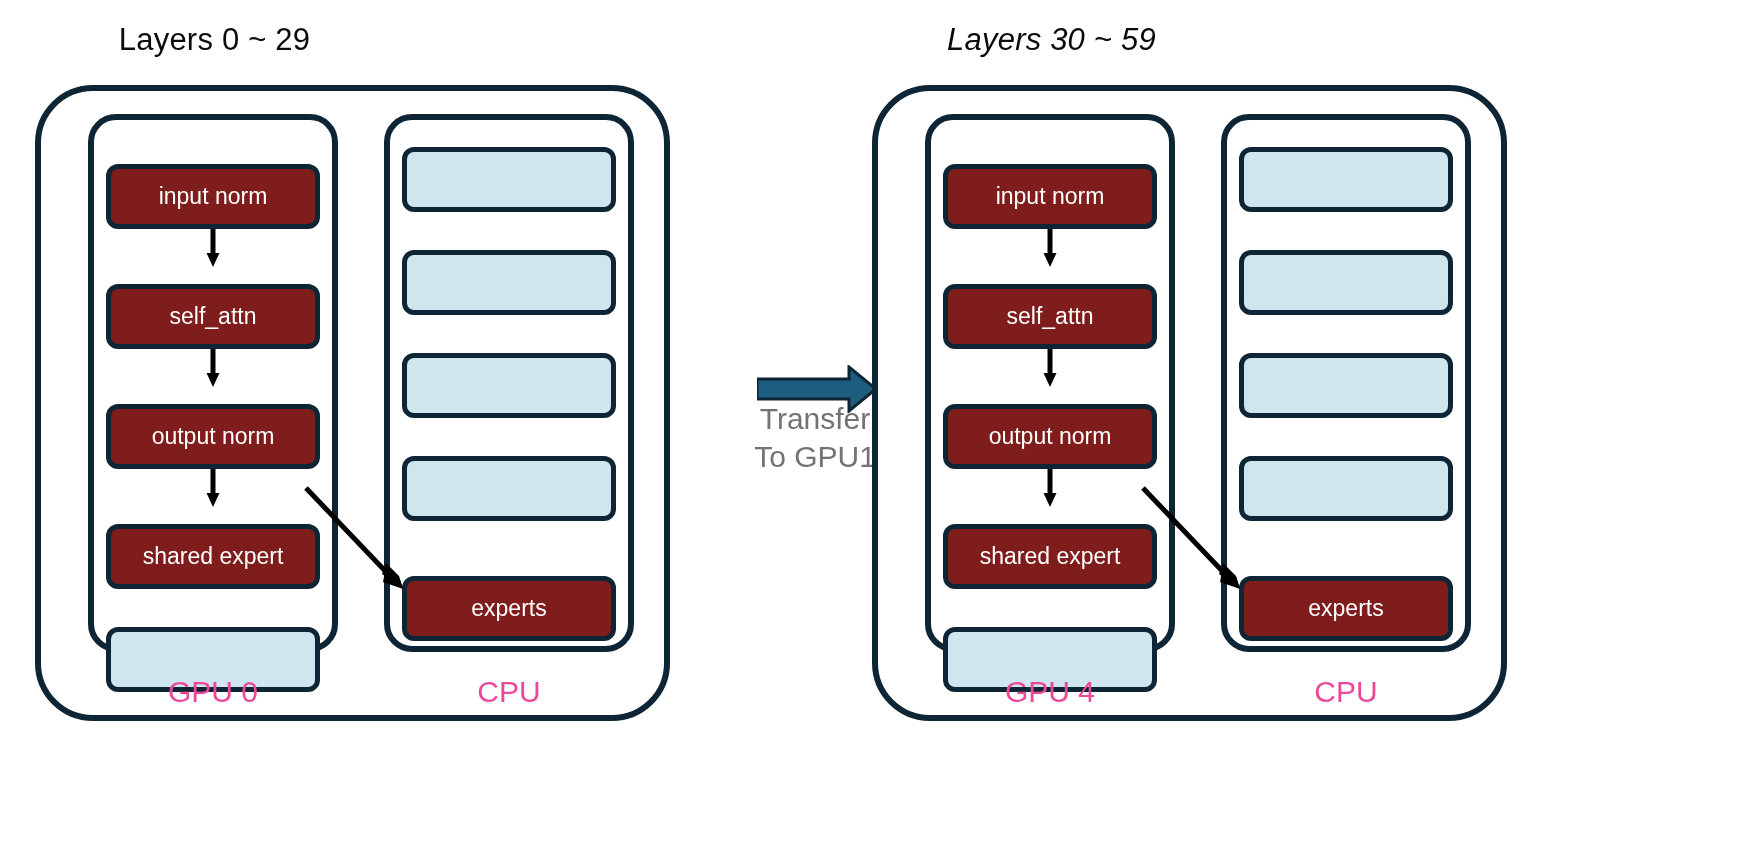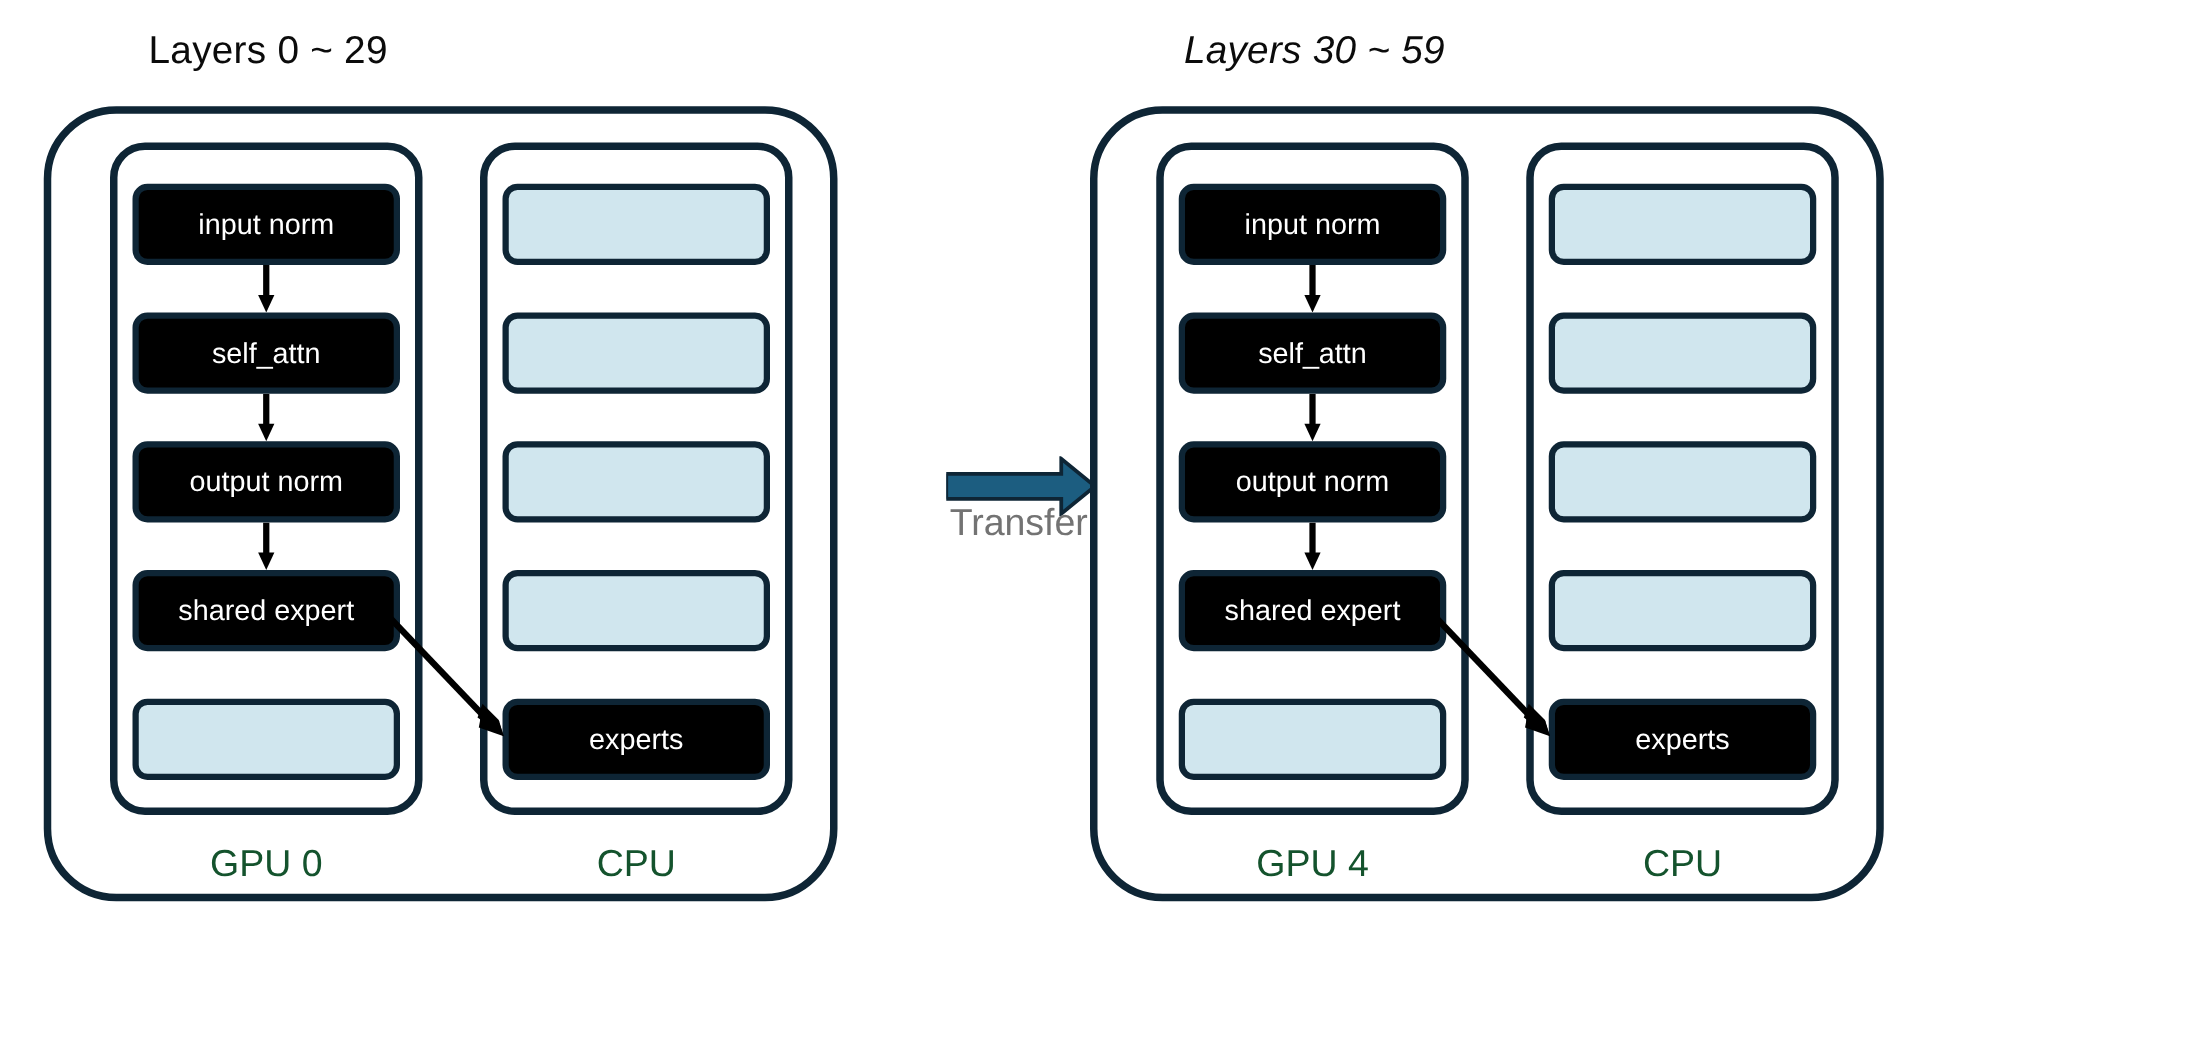--- a/index.html
+++ b/index.html
@@ -73,41 +73,41 @@
   }
   .column.gpu { left: 53px; }
   .column.cpu { left: 349px; text-align: center; }
 
   .col-label {
     position: absolute;
     bottom: 12px;
     width: 250px;
     text-align: center;
     font-size: 30px;
-    color: #14532d;
+    color: #ec4899;
   }
   .col-label.gpu { left: 53px; }
   .col-label.cpu { left: 349px; margin-top: 28px; }
 
   
   .block {
     position: relative;
     width: 214px;
     height: 65px;
     box-sizing: border-box;
     border: 5px solid #0e2535;
     border-radius: 12px;
     display: flex;
     align-items: center;
     justify-content: center;
     font-size: 23px;
     color: #ffffff;
     flex: 0 0 auto;
   }
-  .block.salmon { background: #000000; }
+  .block.salmon { background: #7f1d1d; margin-top: 17px; }
   .block.blue   { background: #d0e6ee; }
 
   .gap    { height: 38px; flex: 0 0 auto; }
   .gap-lg { height: 38px; flex: 0 0 auto; }
 
   
   .vconn {
     position: absolute;
     width: 20px;
     height: 38px;
@@ -221,20 +221,21 @@
 
     <div class="col-label gpu">GPU 0</div>
     <div class="col-label cpu">CPU</div>
   </div>
 
   <svg class="transfer" viewBox="0 0 120 48" preserveAspectRatio="none">
     <polygon points="0,14 92,14 92,2 119,24 92,46 92,34 0,34" fill="#1c5d80" stroke="#0e2535" stroke-width="3"></polygon>
   </svg>
   <div class="transfer-label">
     <div>Transfer</div>
+    <div>To GPU1</div>
   </div>
 
   <div class="group right">
 
     <div class="title">Layers 30 ~ 59</div>
 
     <div class="outer-shell"></div>
 
     <div class="column gpu">
       <div class="block salmon">

